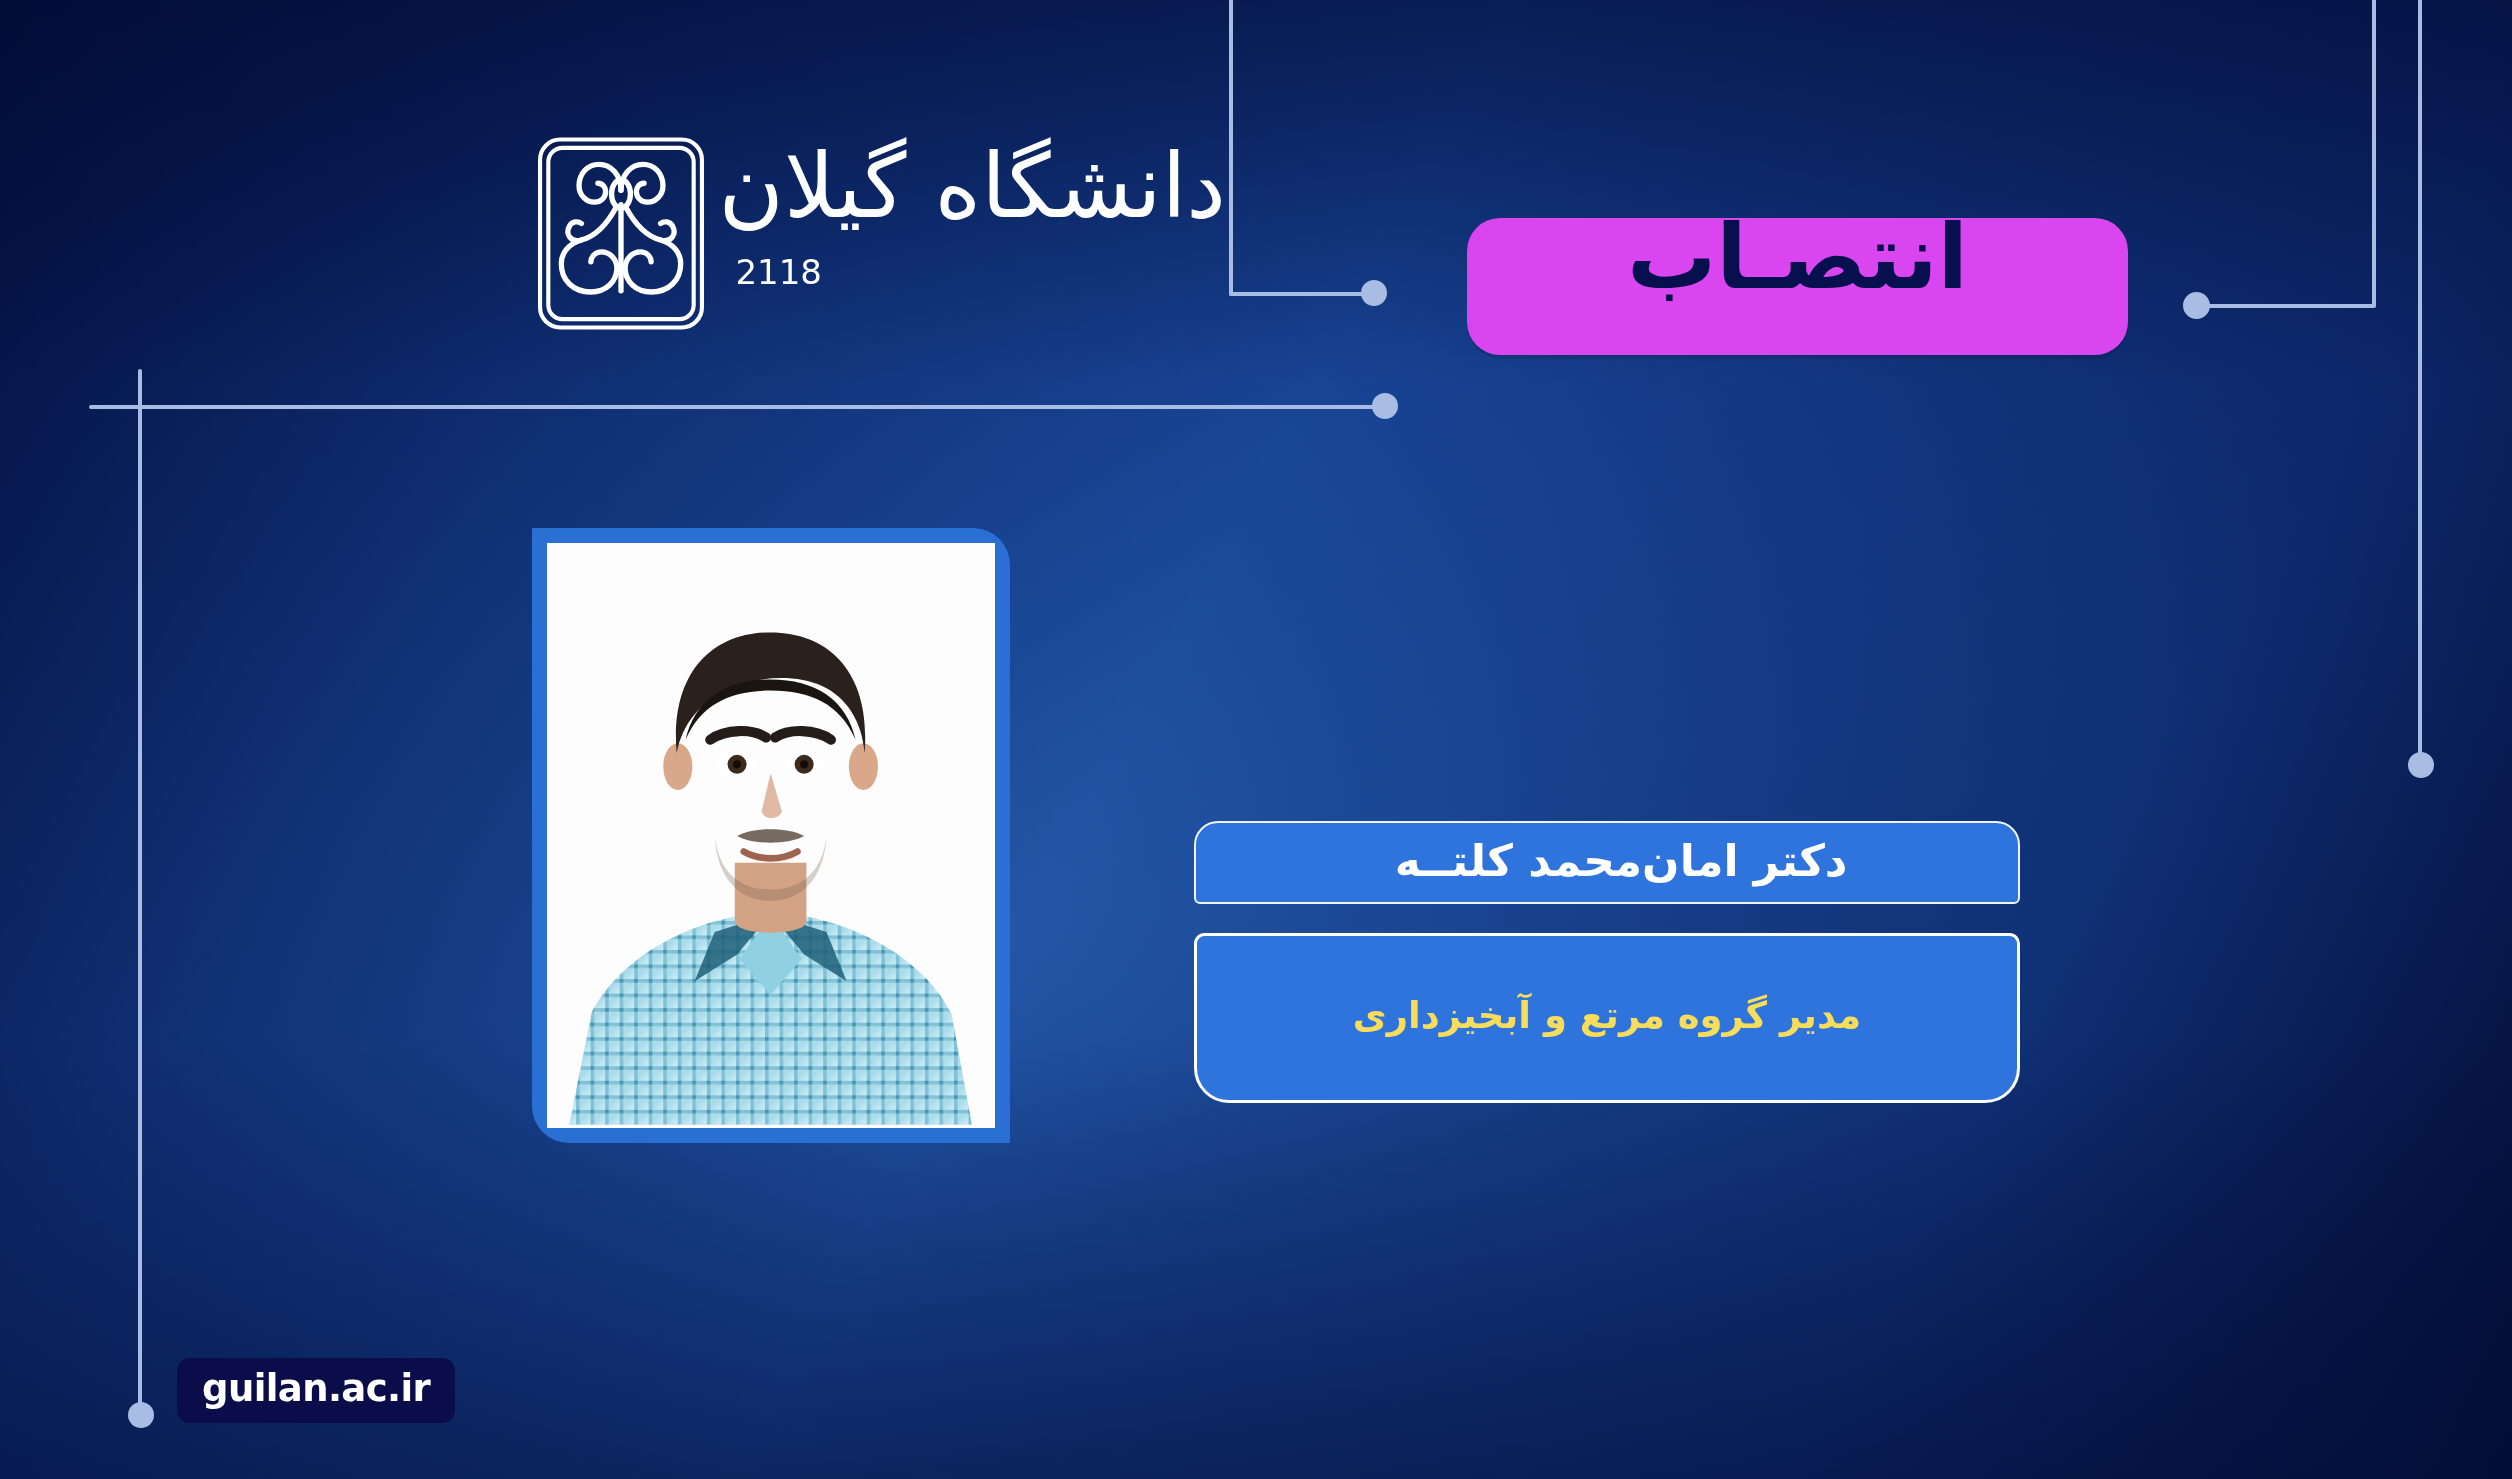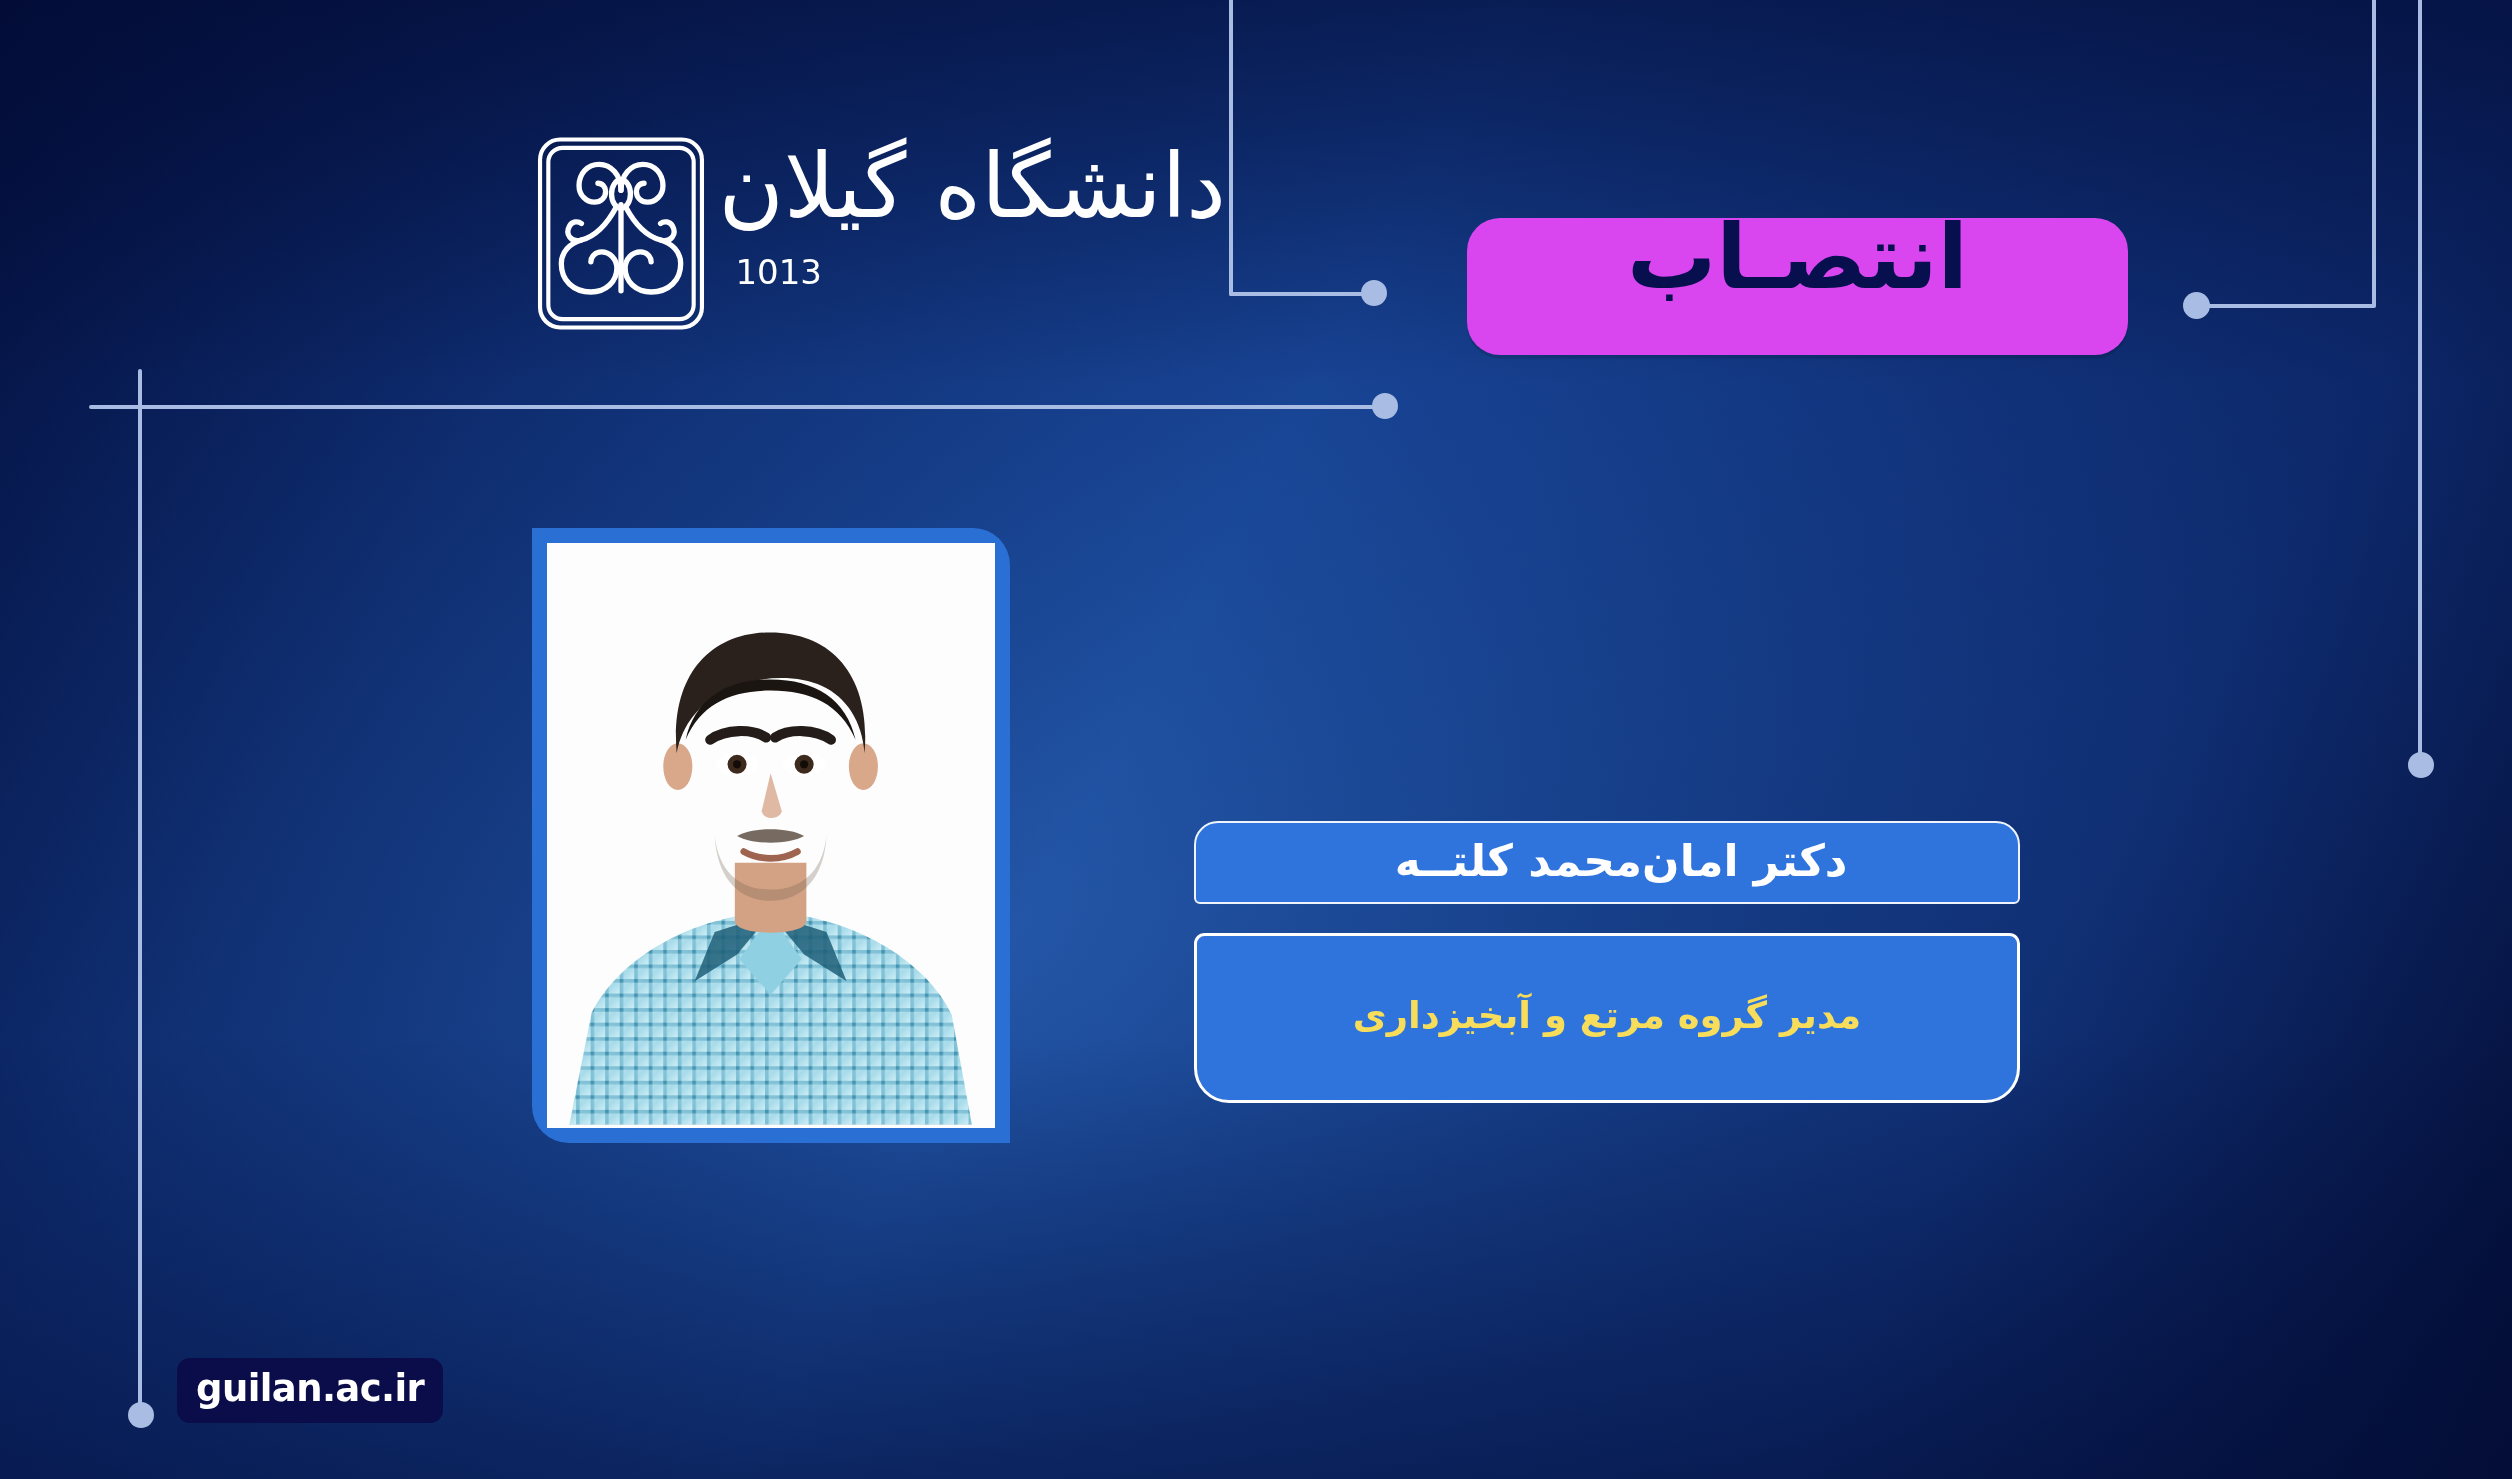--- a/index.html
+++ b/index.html
@@ -128,21 +128,21 @@
     padding:6px 24px 10.6px 24px;
   }
   .role-banner div{
     color:#f7dd59;font-size:37px;font-weight:700;line-height:1.25;
     direction:rtl;white-space:nowrap;text-align:center;
   }
 
   
   .url-pill{
     position:absolute;left:177px;top:1358px;
-    height:65px;padding:0 19px;
+    height:65px;padding:0 25px;
     background:#0a0d4a;border-radius:13px;
     display:flex;align-items:center;justify-content:center;
   }
   .url-pill span{
     color:#ffffff;font-size:37px;font-weight:700;
     letter-spacing:-0.6px;line-height:1;transform:translateY(-1.8px);
   }
 </style>
 </head>
 <body>
@@ -184,21 +184,21 @@
         <path d="M137 120 C120 152 100 170 78 176 C60 181 50 166 58 152 C62 145 72 143 78 148"></path>
         <path d="M153 120 C170 152 190 170 212 176 C230 181 240 166 232 152 C228 145 218 143 212 148"></path>
         <path d="M78 176 C58 182 44 196 44 216 C44 244 64 264 94 264 C120 264 138 246 138 224 C138 208 126 196 112 196 C102 196 94 204 94 213"></path>
         <path d="M212 176 C232 182 246 196 246 216 C246 244 226 264 196 264 C170 264 152 246 152 224 C152 208 164 196 178 196 C188 196 196 204 196 213"></path>
         <path d="M145 116 L145 262"></path>
       </g>
     </svg>
 
     <div class="logo-fa">
       <div class="logo-fa-text">دانشگاه گیلان</div>
-      <div class="logo-fa-year">1013</div>
+      <div class="logo-fa-year">2118</div>
     </div>
   </div>
 
   <div class="ribbon">
     <span>انتصـاب</span>
   </div>
 
   <div class="photo-frame">
     <div class="photo-inner">
       <svg class="portrait" viewBox="0 0 400 520" preserveAspectRatio="xMidYMid slice">

